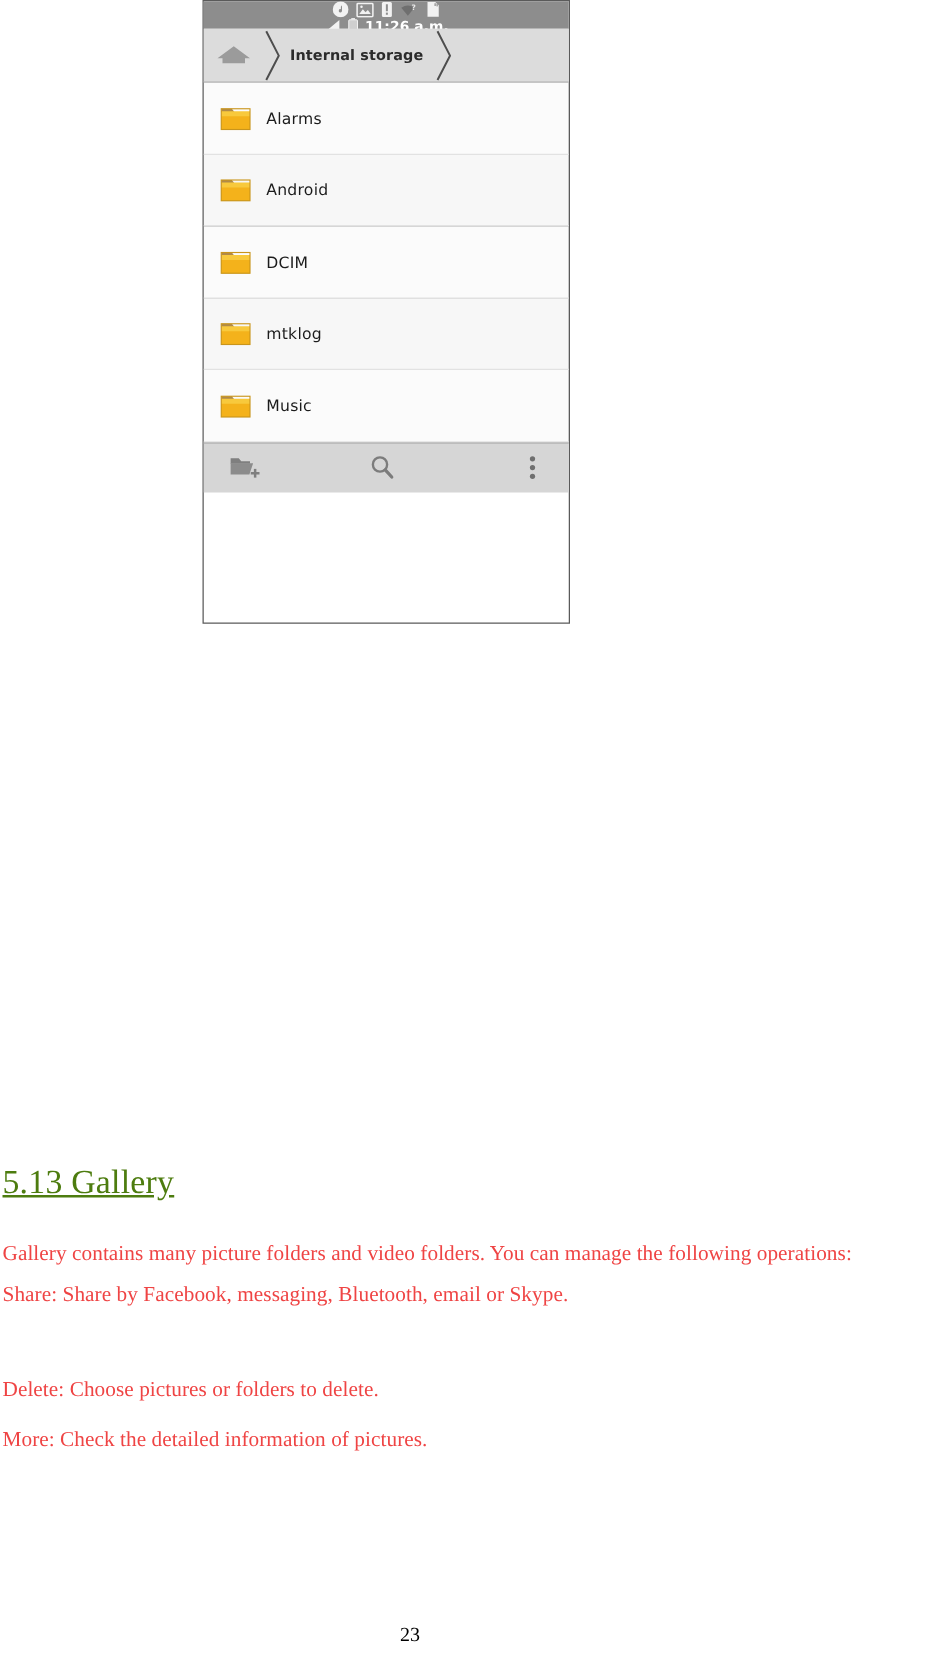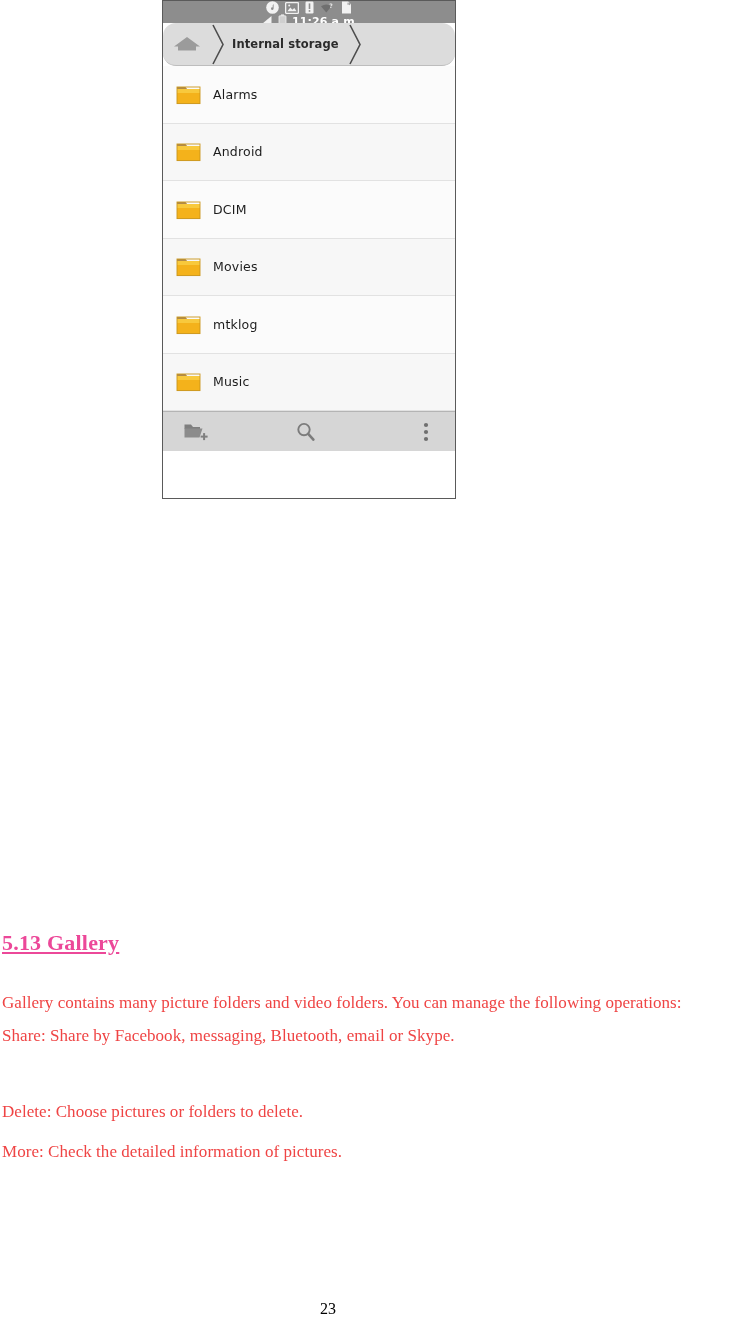--- a/index.html
+++ b/index.html
@@ -63,21 +63,20 @@
   
   .breadcrumb {
     position: relative;
     height: 43px;
     background: #dcdcdc;
     border-bottom: 1px solid #bdbdbd;
     display: flex;
     align-items: center;
     box-sizing: border-box;
     overflow: hidden;
-    border-radius: 13px;
   }
   .crumb-home {
     display: flex;
     align-items: center;
     justify-content: center;
     width: 48px;
     height: 100%;
   }
   .crumb-sep {
     width: 14px;
@@ -146,23 +145,23 @@
     position: absolute;
     left: 0;
     top: 0;
     width: 742px;
   }
   .heading {
     position: absolute;
     left: 2px;
     top: 930px;
     font-family: "Liberation Serif", serif;
-    font-size: 22px;
-    font-weight: bold;
-    color: #ec4899;
+    font-size: 27px;
+    font-weight: normal;
+    color: #4d7c0f;
     text-decoration: underline;
     letter-spacing: 0.2px;
   }
   .para {
     position: absolute;
     left: 2px;
     font-family: "Liberation Serif", serif;
     font-size: 17px;
     color: #ef4444;
     white-space: nowrap;
@@ -284,31 +283,20 @@
           <path d="M1 3 L9.5 3 L11.5 5.6 L1 5.6 Z" fill="#b08a49"></path>
           <path d="M1 5 L24 5 L24 19.6 L1 19.6 Z" fill="#f8c93c"></path>
           <path d="M1 9 L24 9 L24 19.6 L1 19.6 Z" fill="#f4b21b"></path>
           <rect x="1" y="3" width="23" height="16.6" fill="none" stroke="#c9951c" stroke-width="0.9"></rect>
         </svg>
       </div>
       <div class="row-label">DCIM</div>
     </div>
 
 
-    <div class="row">
-      <div class="row-icon">
-        <svg width="25" height="21" viewBox="0 0 25 21">
-          <path d="M1 3 L9.5 3 L11.5 5.6 L1 5.6 Z" fill="#b08a49"></path>
-          <path d="M1 5 L24 5 L24 19.6 L1 19.6 Z" fill="#f8c93c"></path>
-          <path d="M1 9 L24 9 L24 19.6 L1 19.6 Z" fill="#f4b21b"></path>
-          <rect x="1" y="3" width="23" height="16.6" fill="none" stroke="#c9951c" stroke-width="0.9"></rect>
-        </svg>
-      </div>
-      <div class="row-label">Movies</div>
-    </div>
 
     <div class="row">
       <div class="row-icon">
         <svg width="25" height="21" viewBox="0 0 25 21">
           <path d="M1 3 L9.5 3 L11.5 5.6 L1 5.6 Z" fill="#b08a49"></path>
           <path d="M1 5 L24 5 L24 19.6 L1 19.6 Z" fill="#f8c93c"></path>
           <path d="M1 9 L24 9 L24 19.6 L1 19.6 Z" fill="#f4b21b"></path>
           <rect x="1" y="3" width="23" height="16.6" fill="none" stroke="#c9951c" stroke-width="0.9"></rect>
         </svg>
       </div>

